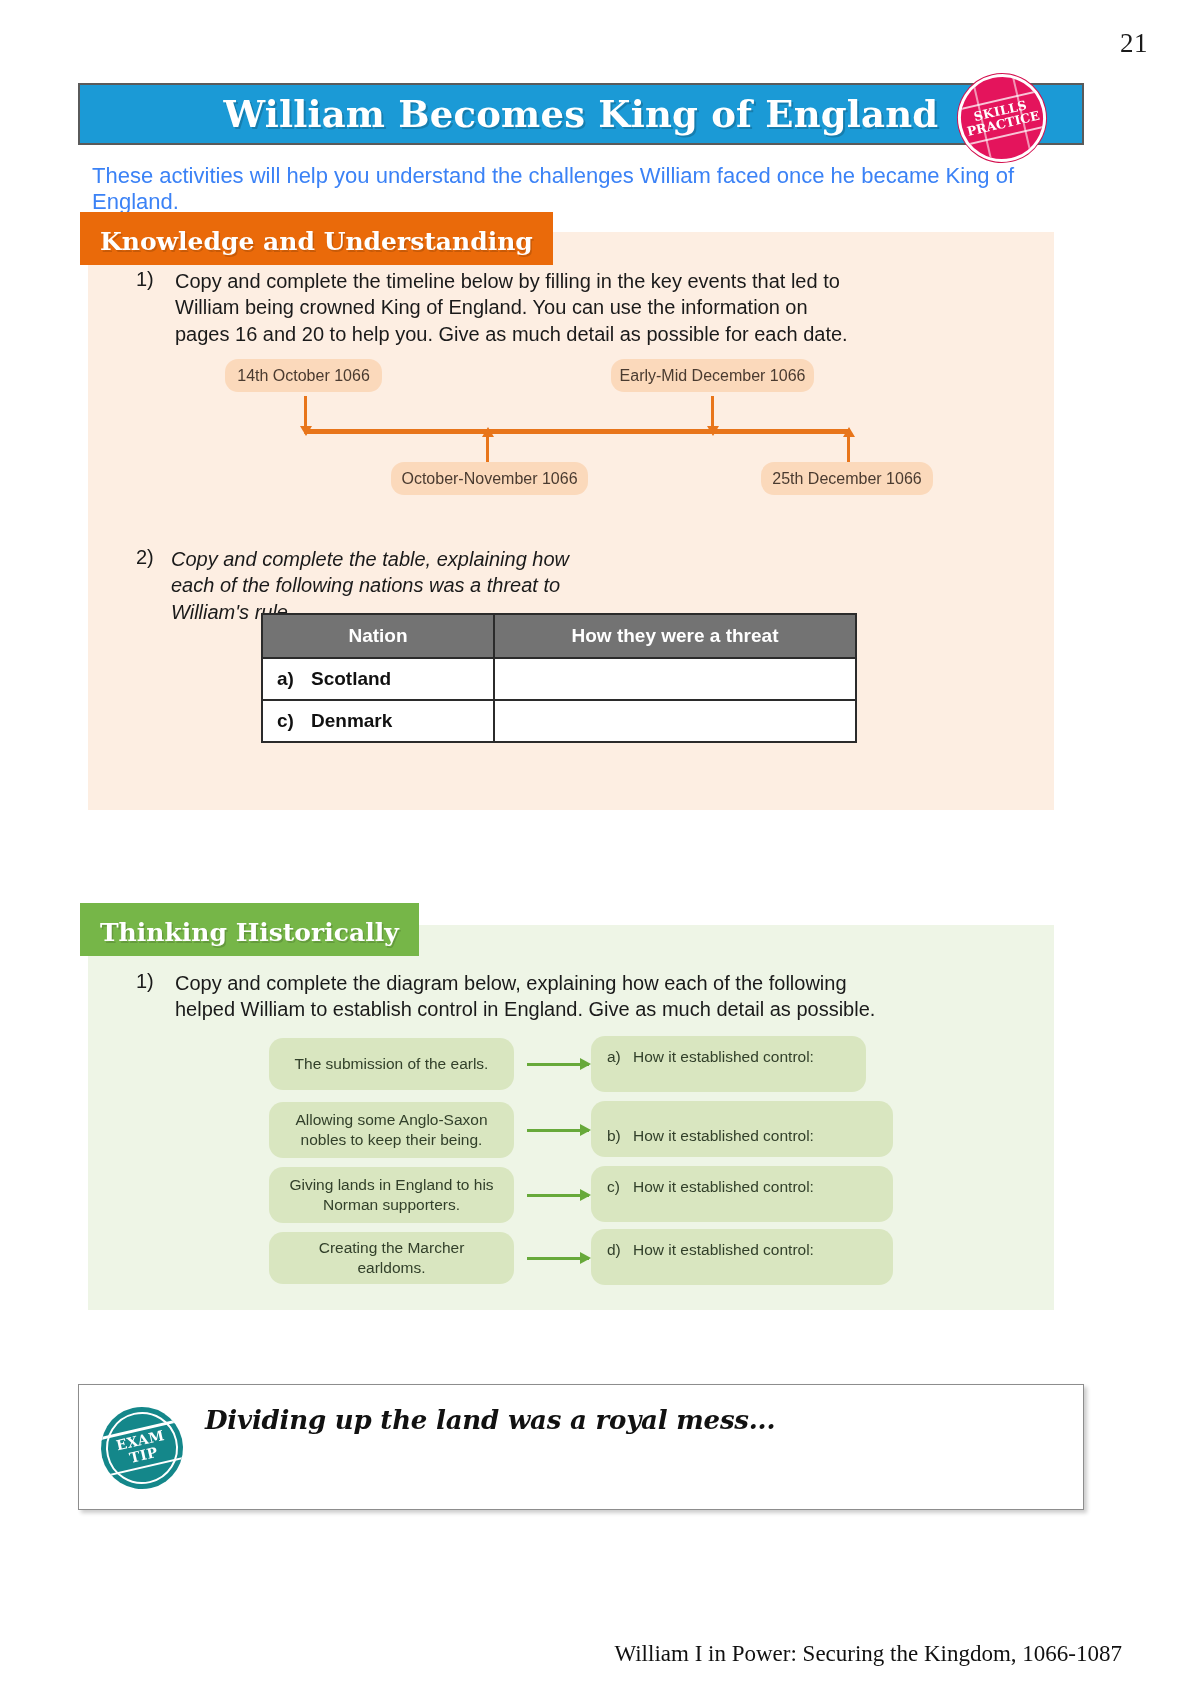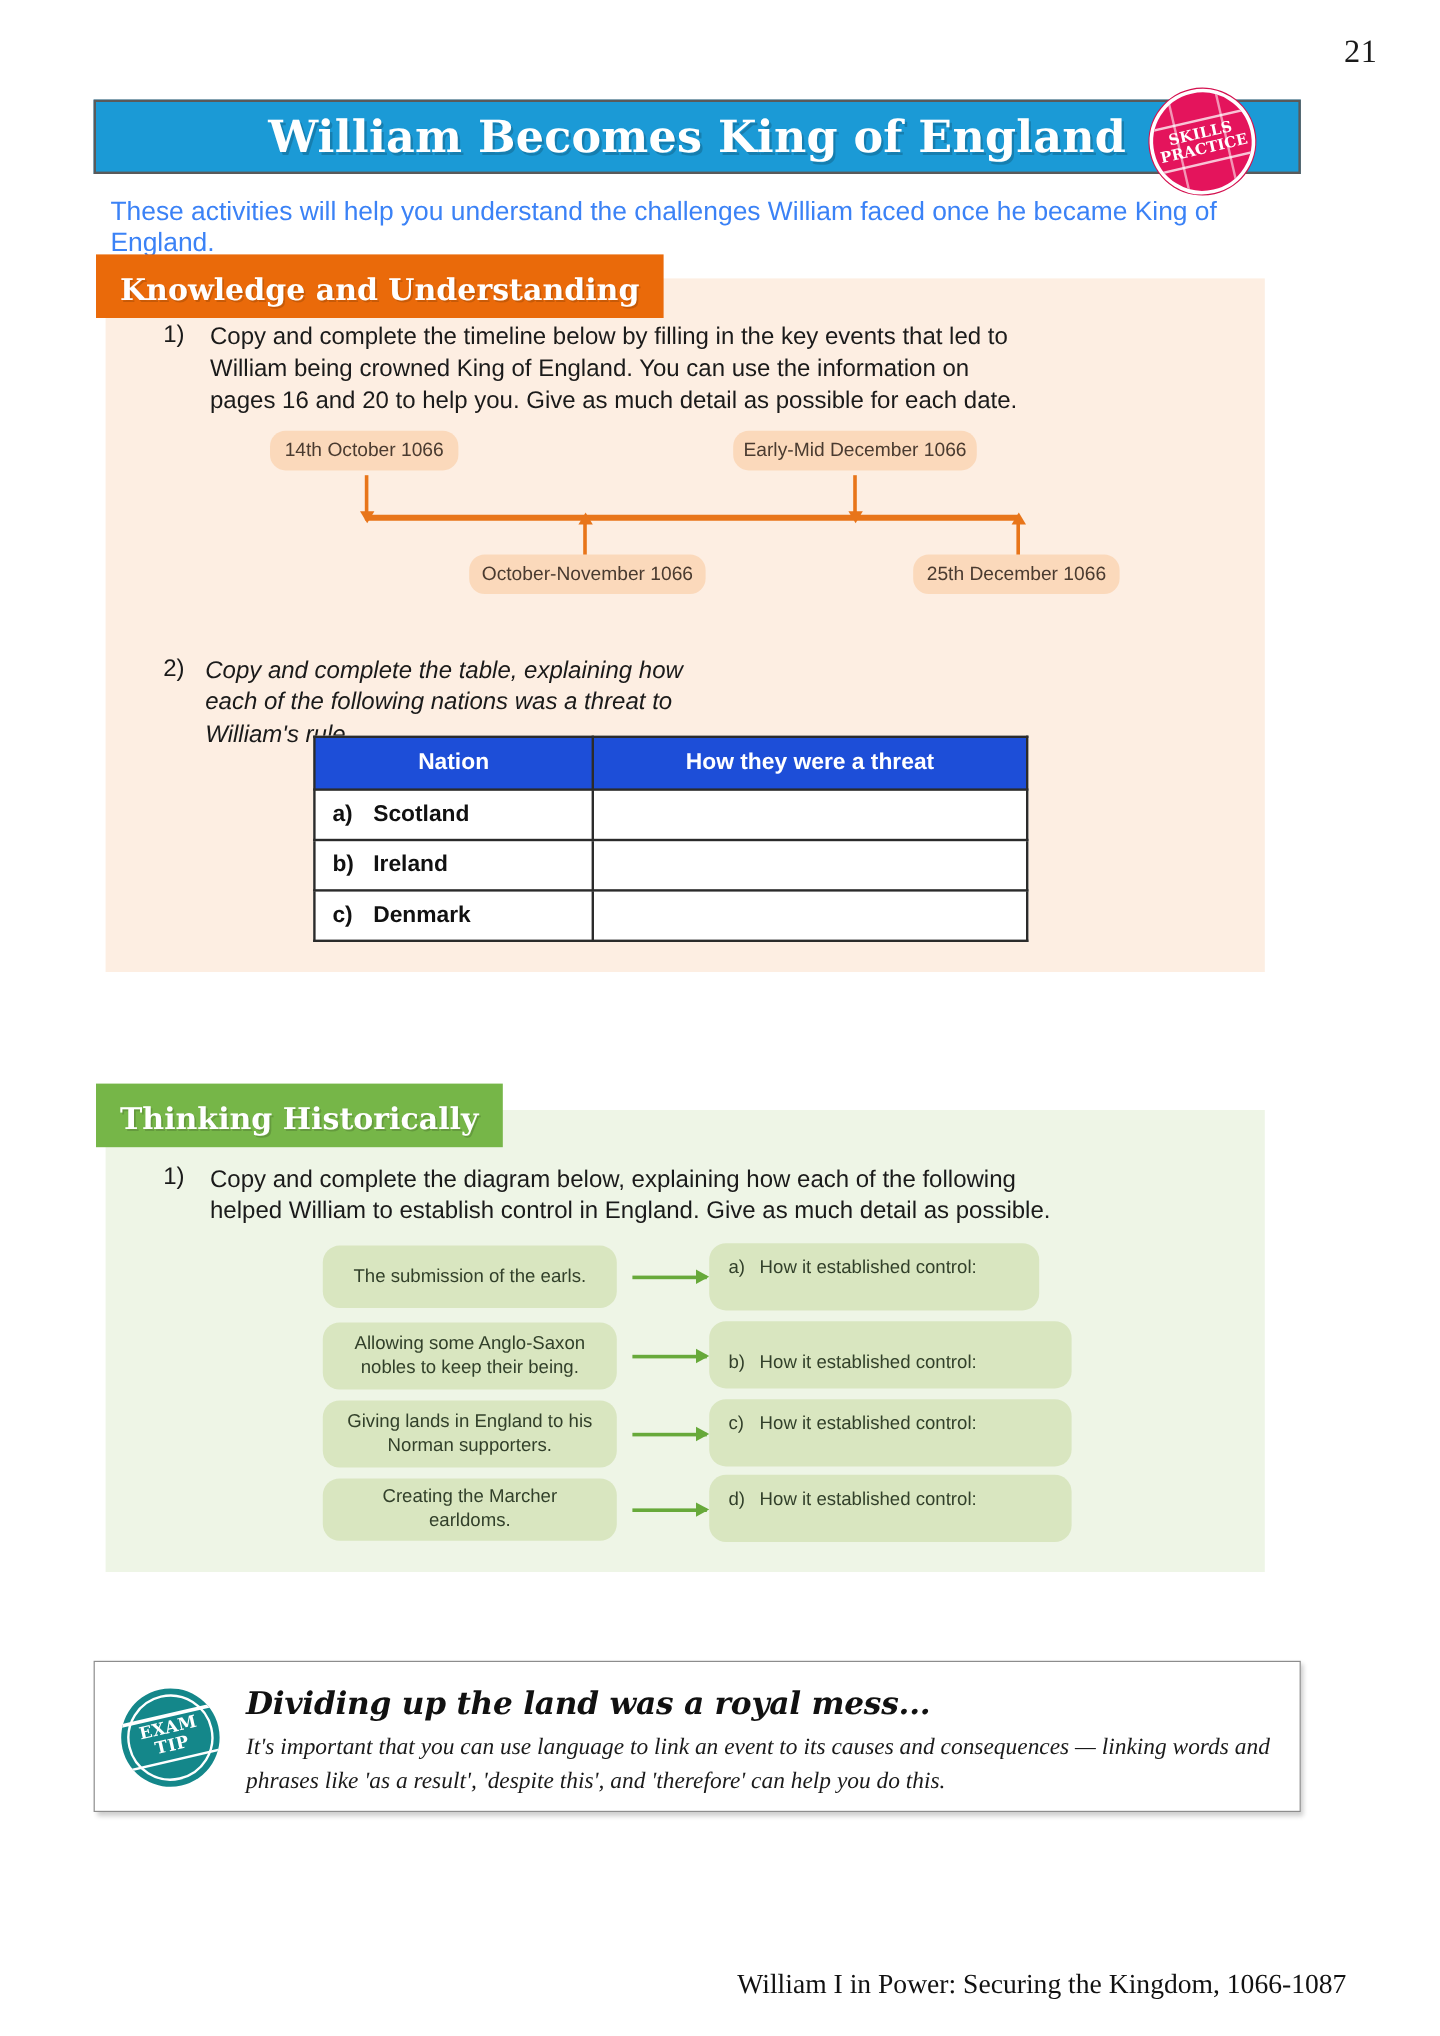--- a/index.html
+++ b/index.html
@@ -183,21 +183,21 @@
     border-bottom: 10px solid #e8751a;
   }
 
   
   .nation-table {
     position: absolute;
     border-collapse: collapse;
     background: #ffffff;
   }
   .nation-table th {
-    background: #1d4ed8;
+    background: #737373;
     color: #ffffff;
     font-family: "Liberation Sans", sans-serif;
     font-weight: bold;
     font-size: 19px;
     padding: 10px 6px;
     border: 2px solid #2b2b2b;
     text-align: center;
   }
   .nation-table td {
     border: 2px solid #2b2b2b;
@@ -374,24 +374,20 @@
       <th style="width:232px;">Nation</th>
       <th>How they were a threat</th>
     </tr>
   </thead>
   <tbody>
     <tr>
       <td><span class="lbl">a)</span><span>Scotland</span></td>
       <td class="blank"></td>
     </tr>
     <tr>
-      <td><span class="lbl">b)</span><span>Ireland</span></td>
-      <td class="blank"></td>
-    </tr>
-    <tr>
       <td><span class="lbl">c)</span><span>Denmark</span></td>
       <td class="blank"></td>
     </tr>
   </tbody>
 </table>
 
 <div class="section-body green" style="left:88px; top:925px; width:966px; height:385px;"></div>
 <div class="section-tab tab-green" style="left:80px; top:903px;">Thinking Historically</div>
 
 <div class="qnum" style="left:136px; top:970px;">1)</div>
@@ -421,16 +417,15 @@
   <span><span class="al">d)</span><span>How it established control:</span></span>
 </div>
 
 <div class="examtip">
   <div class="examtip-badge">
     <div class="ring"></div>
     <span>EXAM</span>
     <span>TIP</span>
   </div>
   <div class="examtip-heading">Dividing up the land was a royal mess...</div>
-  <div class="examtip-body">It's important that you can use language to link an event to its causes and consequences — linking words and phrases like 'as a result', 'despite this', and 'therefore' can help you do this.</div>
 </div>
 
 <div class="footer">William I in Power: Securing the Kingdom, 1066-1087</div>
 
 </body></html>

